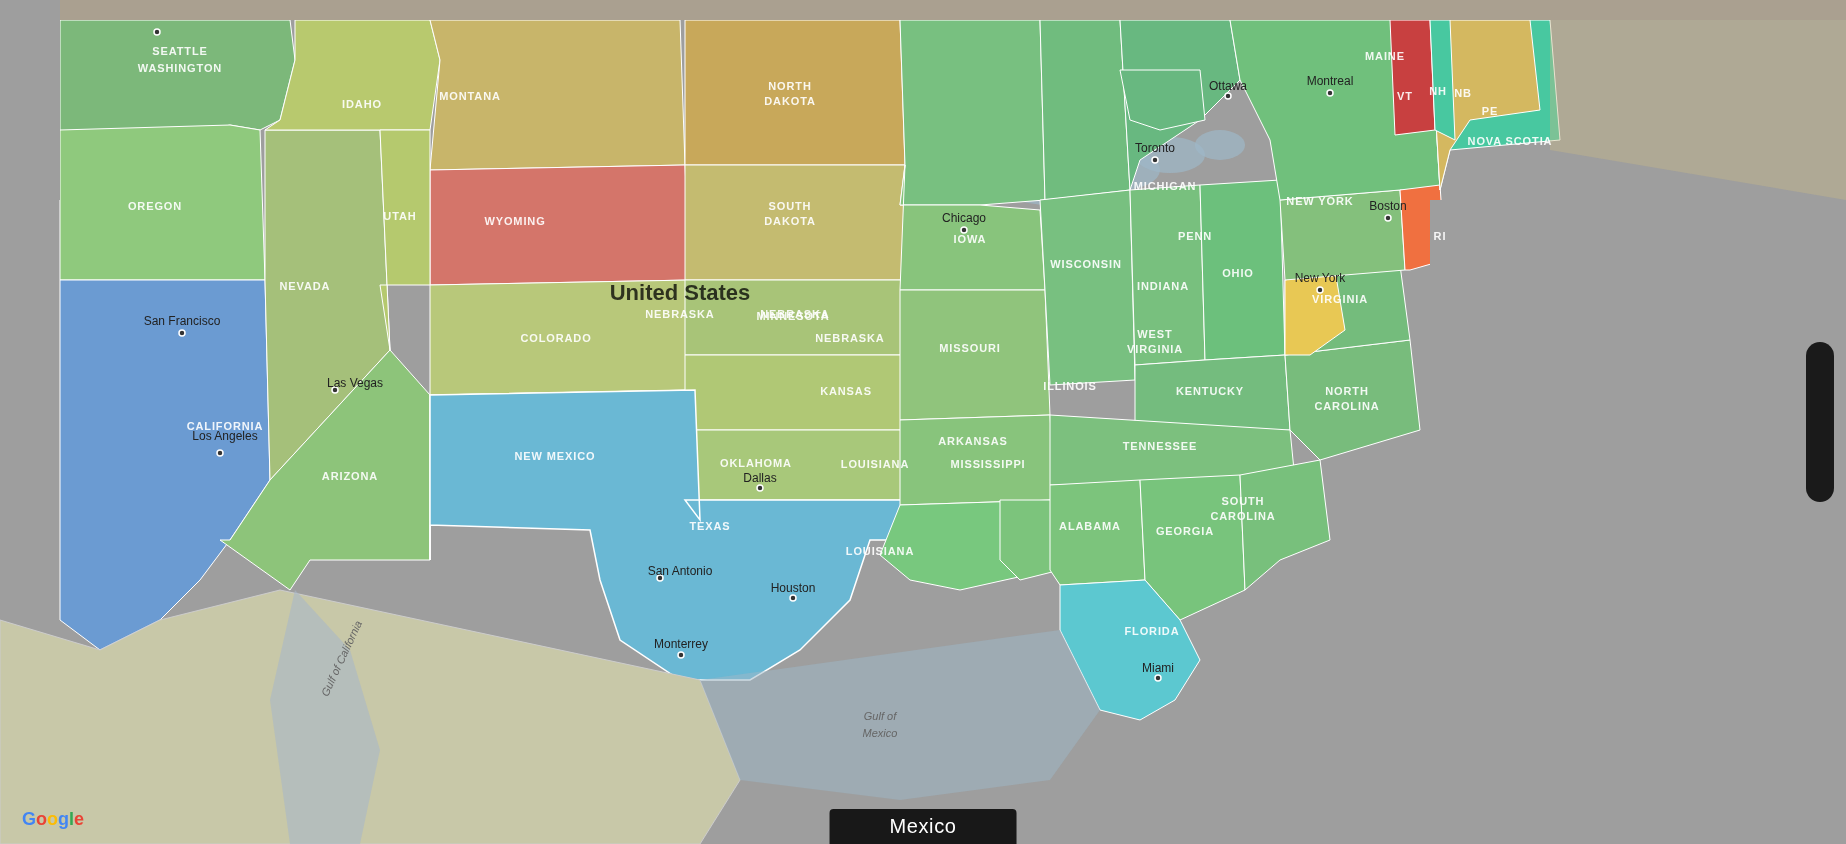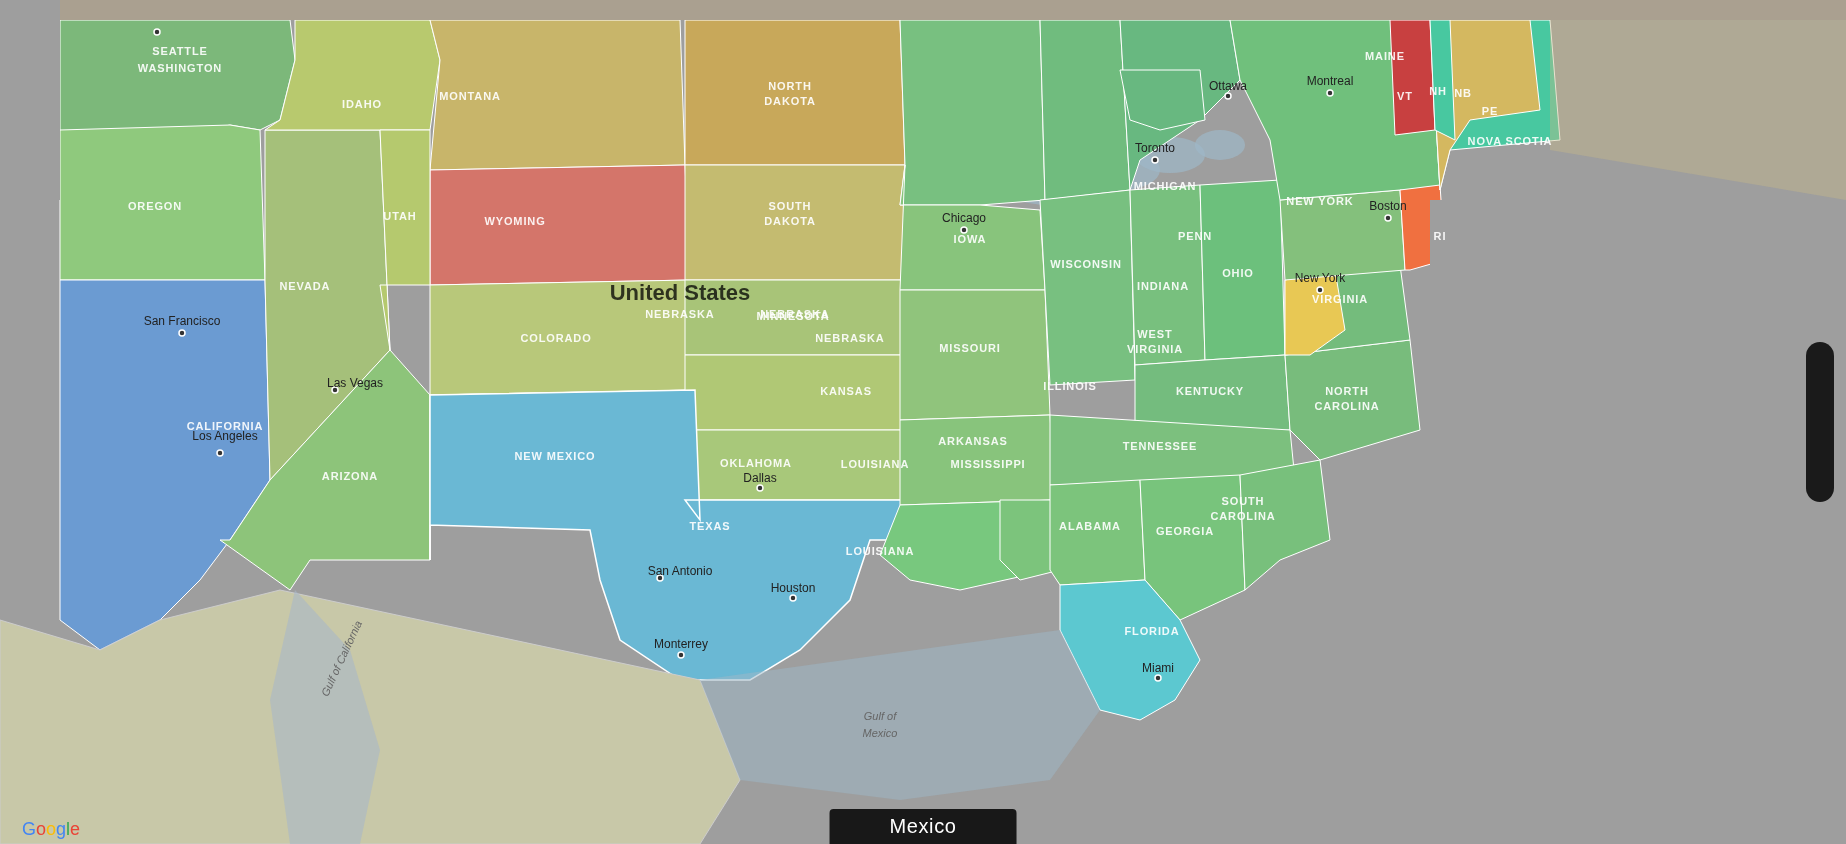--- a/index.html
+++ b/index.html
@@ -69,24 +69,24 @@
 
     .water-label {
       font-size: 11px;
       font-style: italic;
       fill: #666;
       text-anchor: middle;
     }
 
     .google-logo {
       position: absolute;
-      bottom: 4px;
+      bottom: 14px;
       left: 22px;
       font-size: 18px;
-      font-weight: 400;
+      font-weight: 700;
       color: #555;
       font-family: Arial, sans-serif;
     }
     .google-logo span.g-blue { color: #4285f4; }
     .google-logo span.g-red { color: #ea4335; }
     .google-logo span.g-yellow { color: #fbbc05; }
     .google-logo span.g-green { color: #34a853; }
 
     
     .scroll-indicator {

